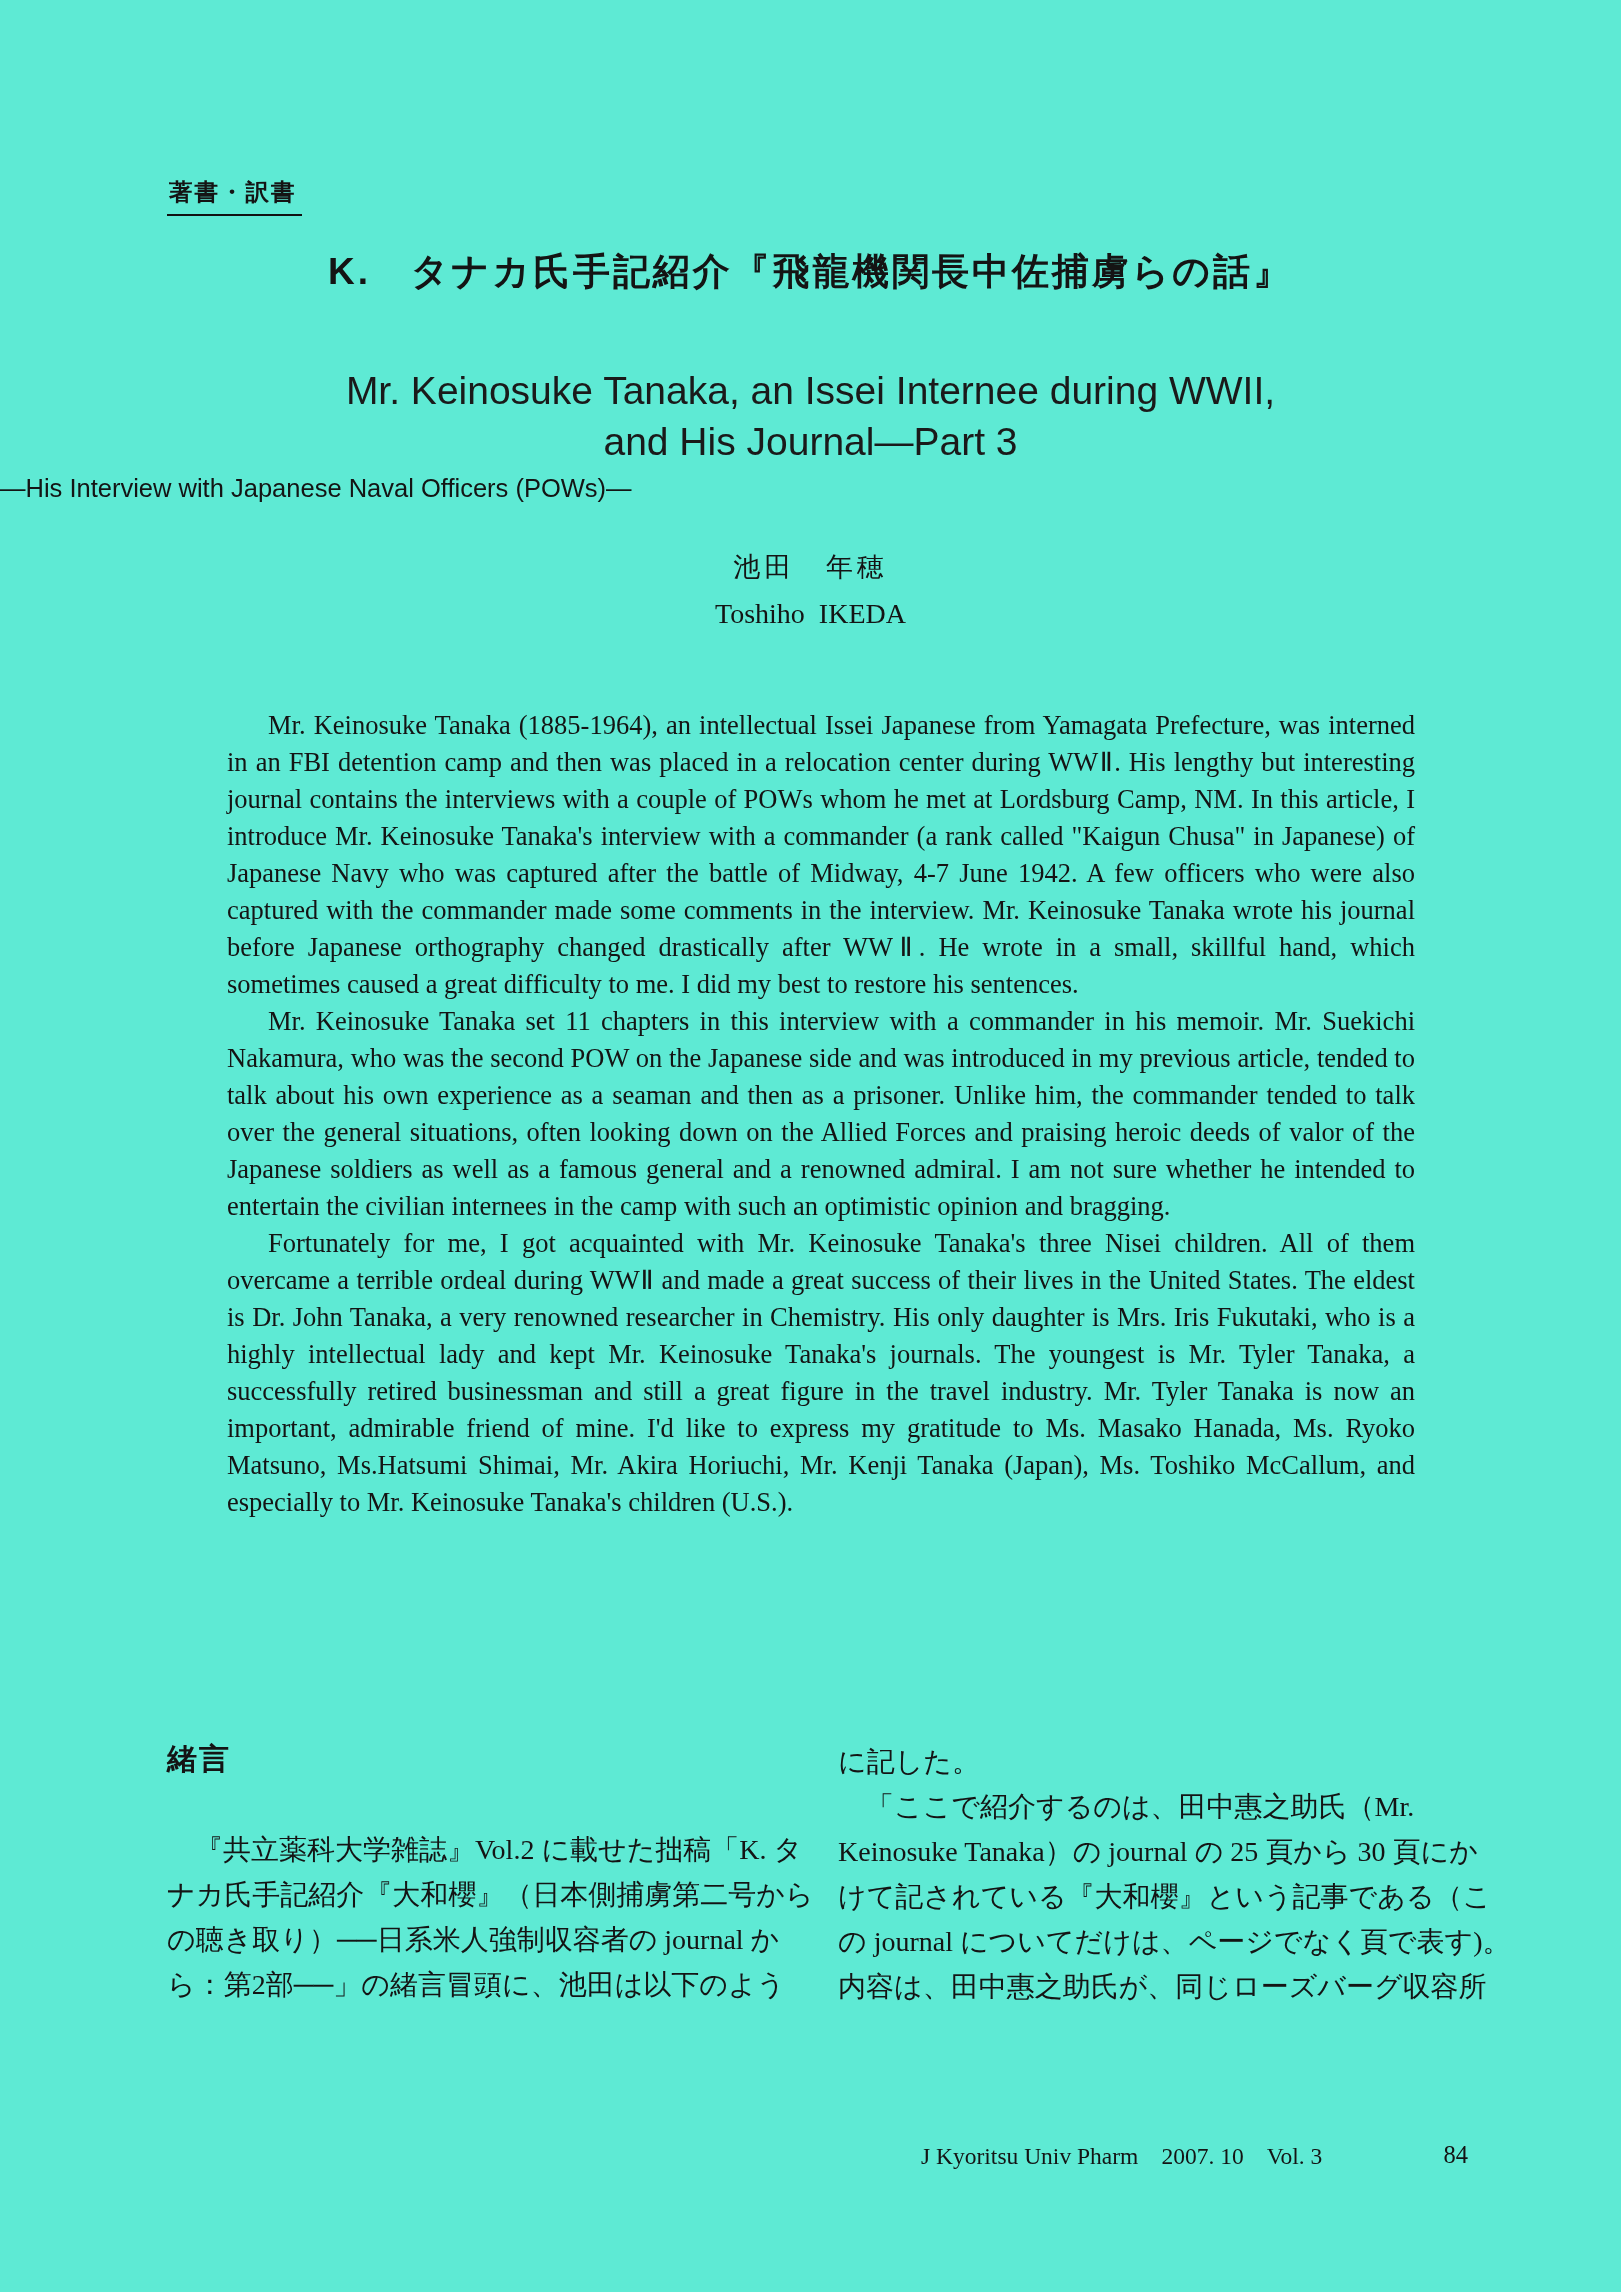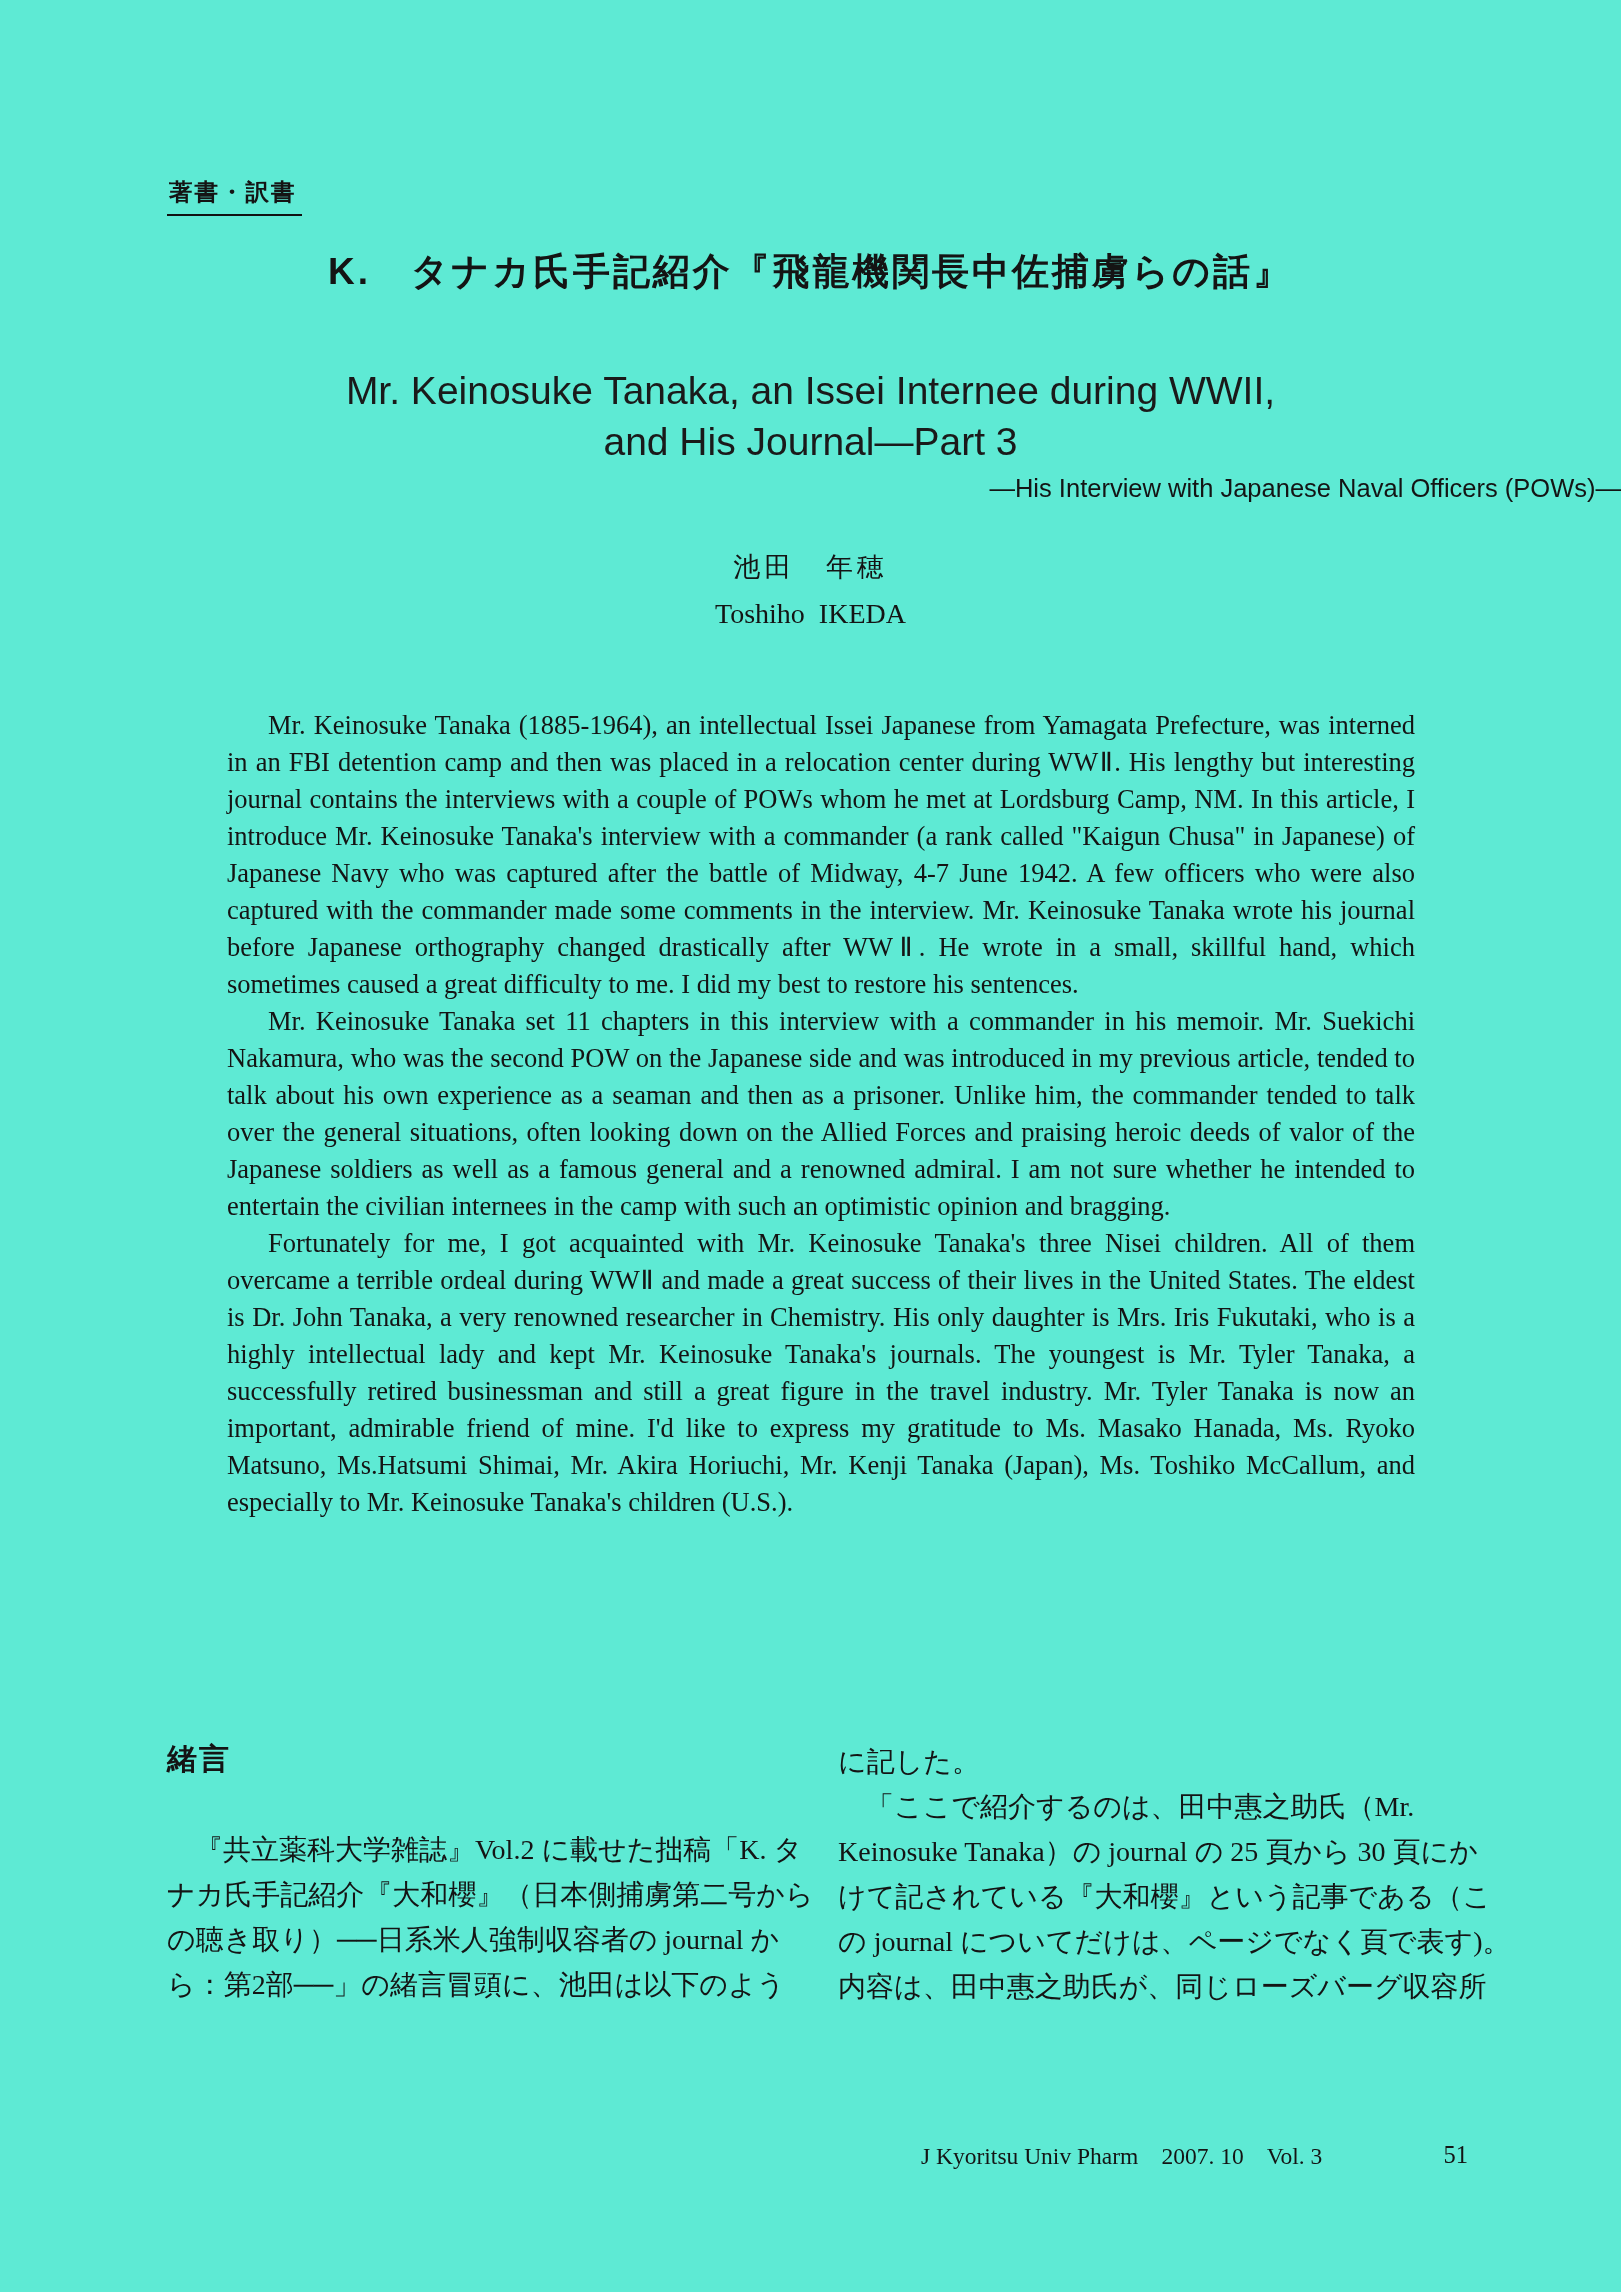--- a/index.html
+++ b/index.html
@@ -33,21 +33,21 @@
   }
   .title-en{
     position:absolute;left:0;top:365px;width:100%;
     text-align:center;
     font-family:"Liberation Sans",sans-serif;
     font-weight:normal;font-size:39px;line-height:51px;
     color:#1a1a1a;
   }
   .subtitle-en{
     position:absolute;left:0;top:474px;width:100%;
-    text-align:right;
+    text-align:left;
     font-family:"Liberation Sans",sans-serif;
     font-size:25.5px;
   }
   .author-ja{
     position:absolute;left:0;top:549px;width:100%;
     text-align:center;
     font-size:27px;letter-spacing:3.9px;white-space:pre;
   }
   .author-en{
     position:absolute;left:0;top:598px;width:100%;
@@ -124,16 +124,16 @@
       <div class="jline">の journal についてだけは、ページでなく頁で表す)。</div>
       <div class="jline">内容は、田中惠之助氏が、同じローズバーグ収容所</div>
     </div>
 
   <div class="footer">
     <span>J Kyoritsu Univ Pharm</span>
     <span>2007. 10</span>
     <span>Vol. 3</span>
   </div>
 
-  <div class="page-number">51</div>
+  <div class="page-number">84</div>
 
 </div>
 
 
 </body></html>

